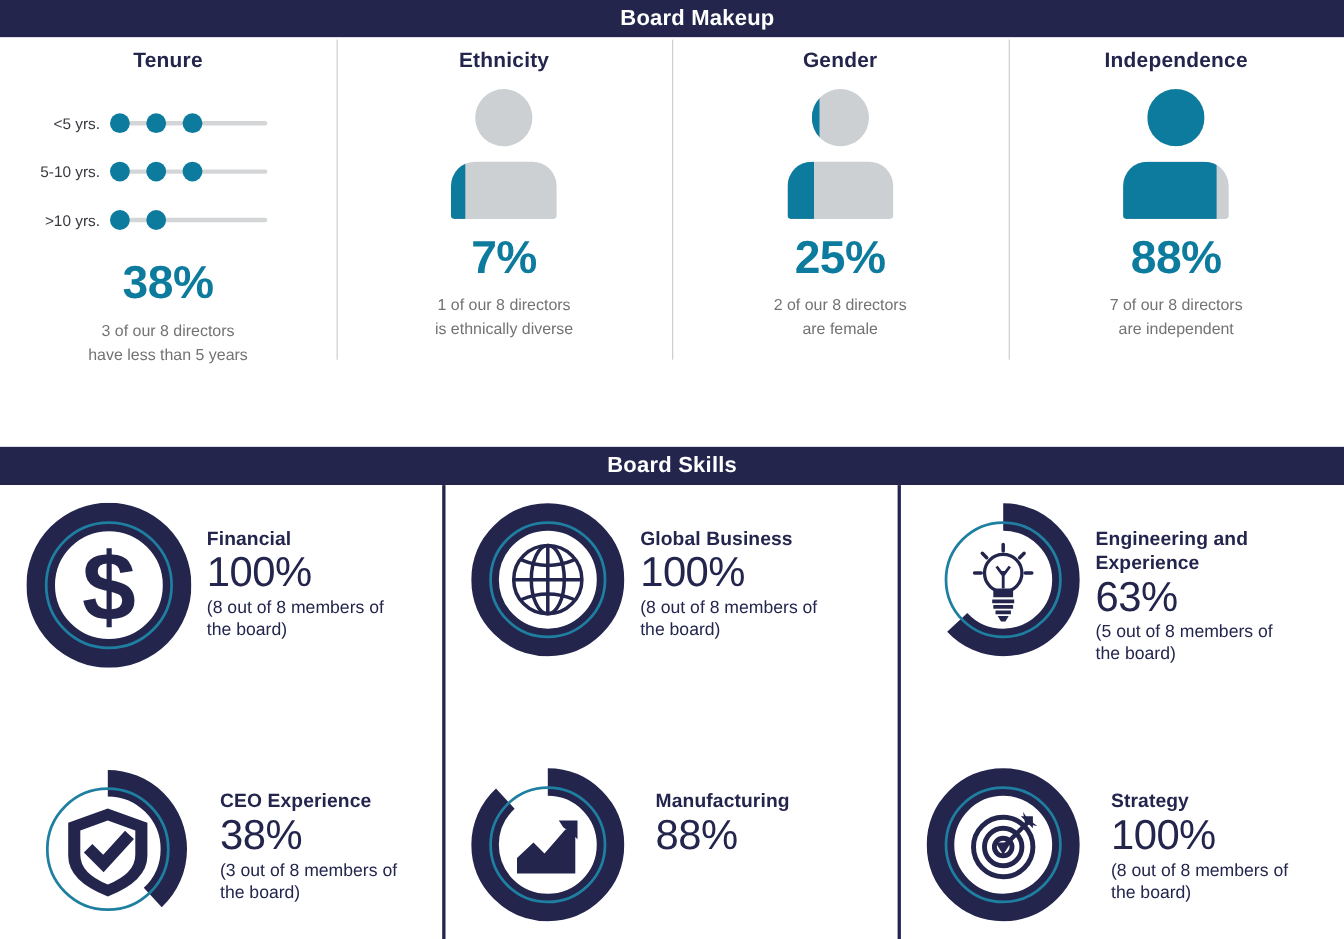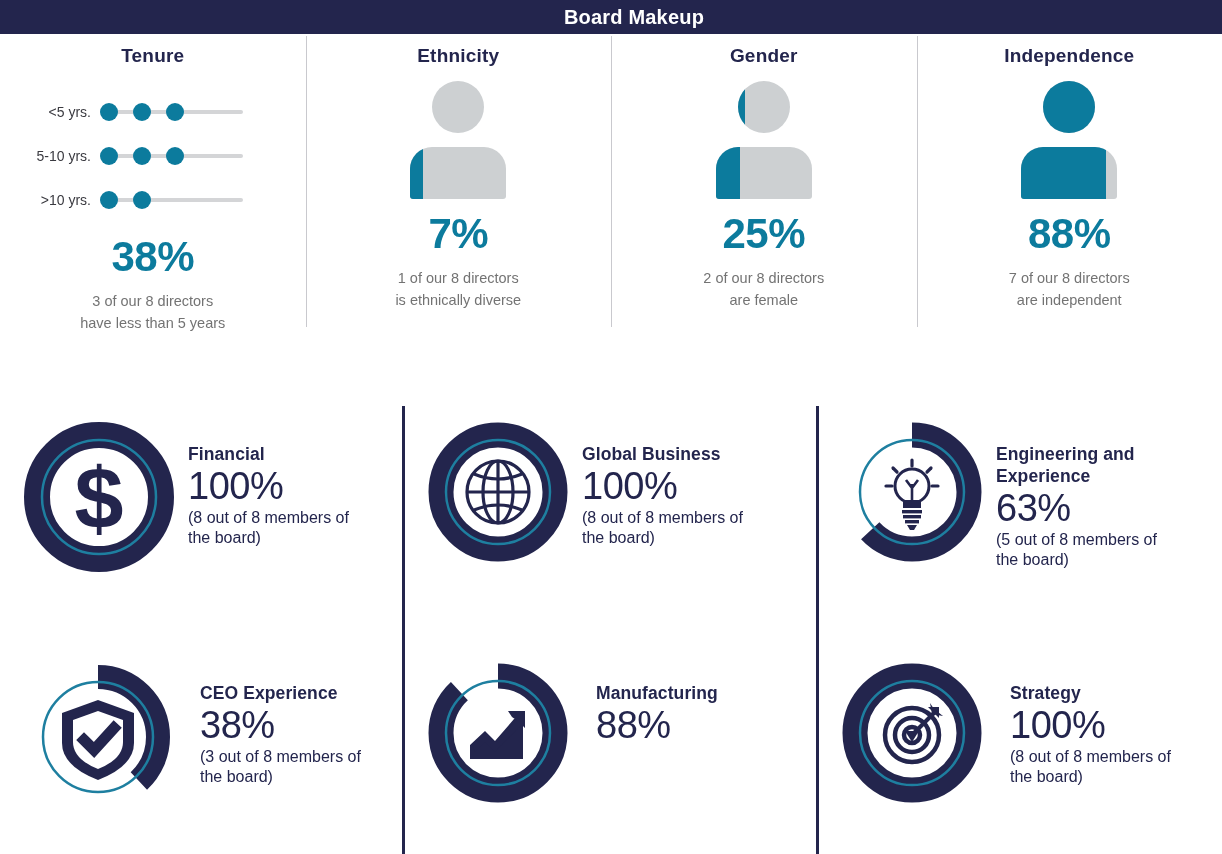--- a/index.html
+++ b/index.html
@@ -310,20 +310,21 @@
       </div>
       <div class="pct-big">88%</div>
       <div class="caption">
         <div>7 of our 8 directors</div>
         <div>are independent</div>
       </div>
     </div>
 
   </div>
 
+  <div class="section-bar bar-skills">Board Skills</div>
 
   <div class="skills">
     <div class="skills-grid">
 
       <div class="skill-card">
         <div class="dial">
           <svg width="150" height="150" viewBox="0 0 150 150" aria-hidden="true">
             <circle cx="75" cy="75" r="62" fill="none" stroke="#23254d" stroke-width="26"></circle>
             <circle cx="75" cy="75" r="57" fill="none" stroke="#1e7fa0" stroke-width="2.5"></circle>
             <g fill="#23254d">

